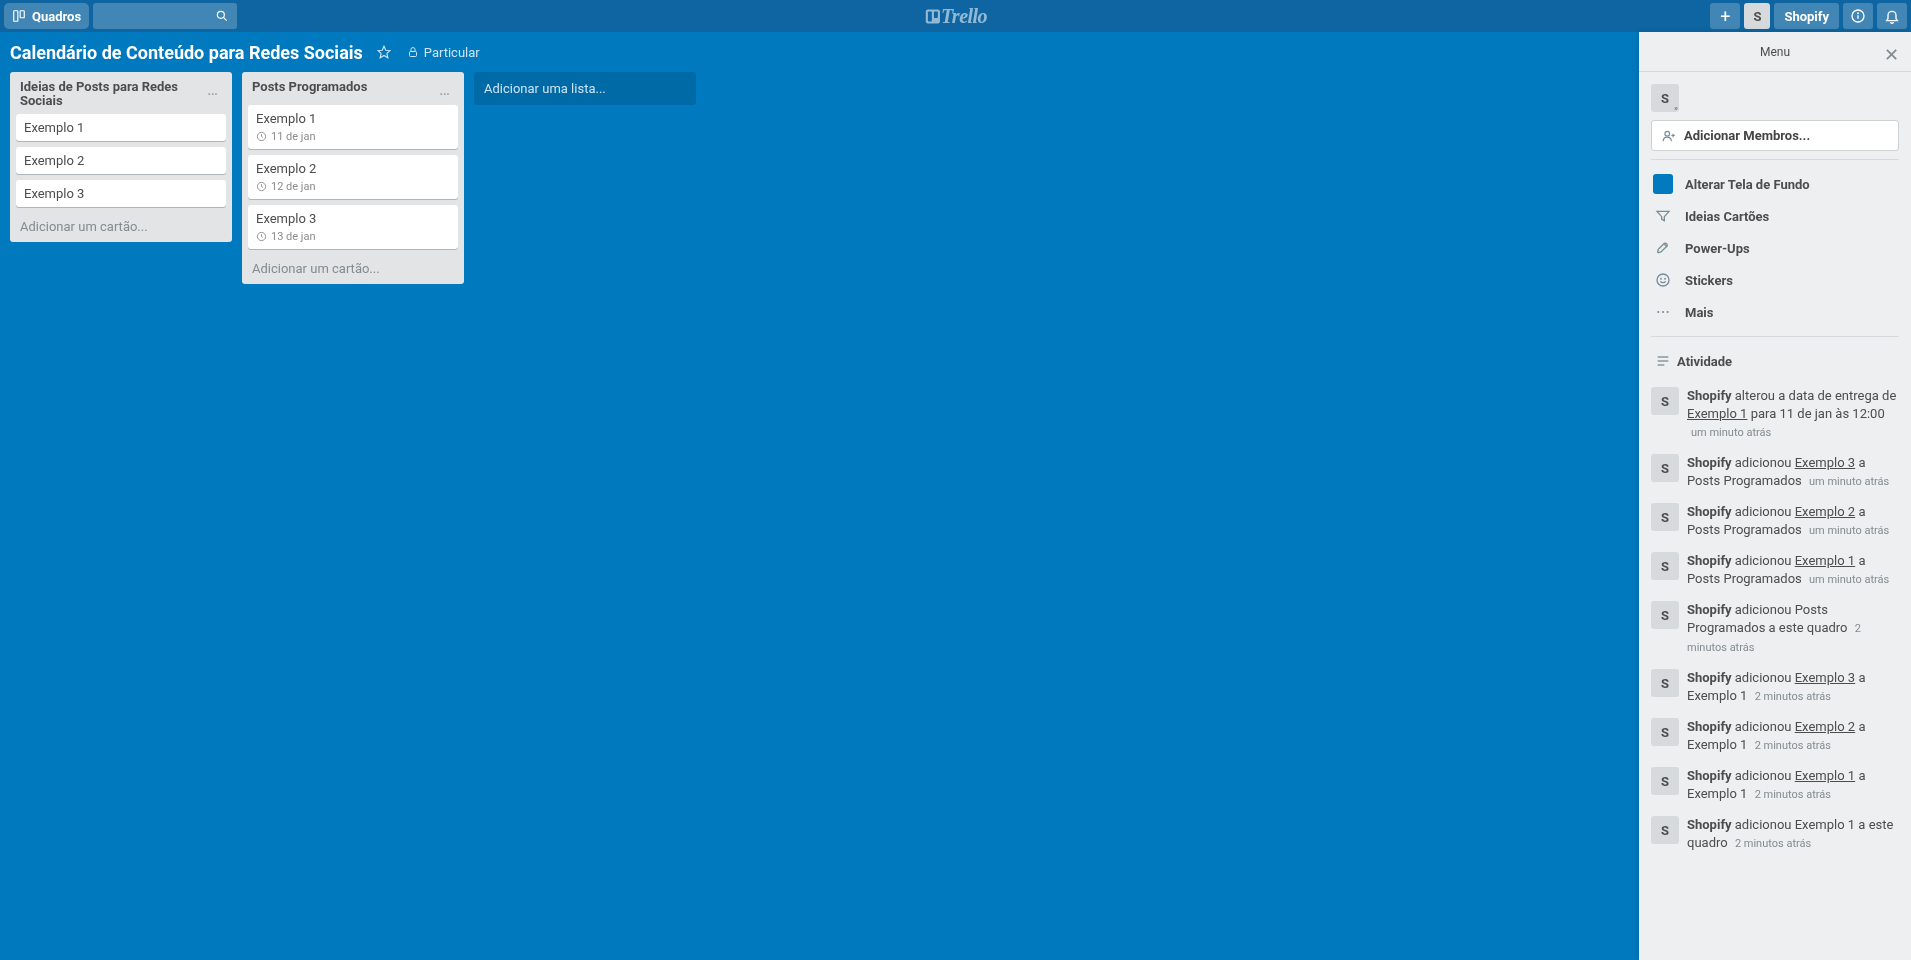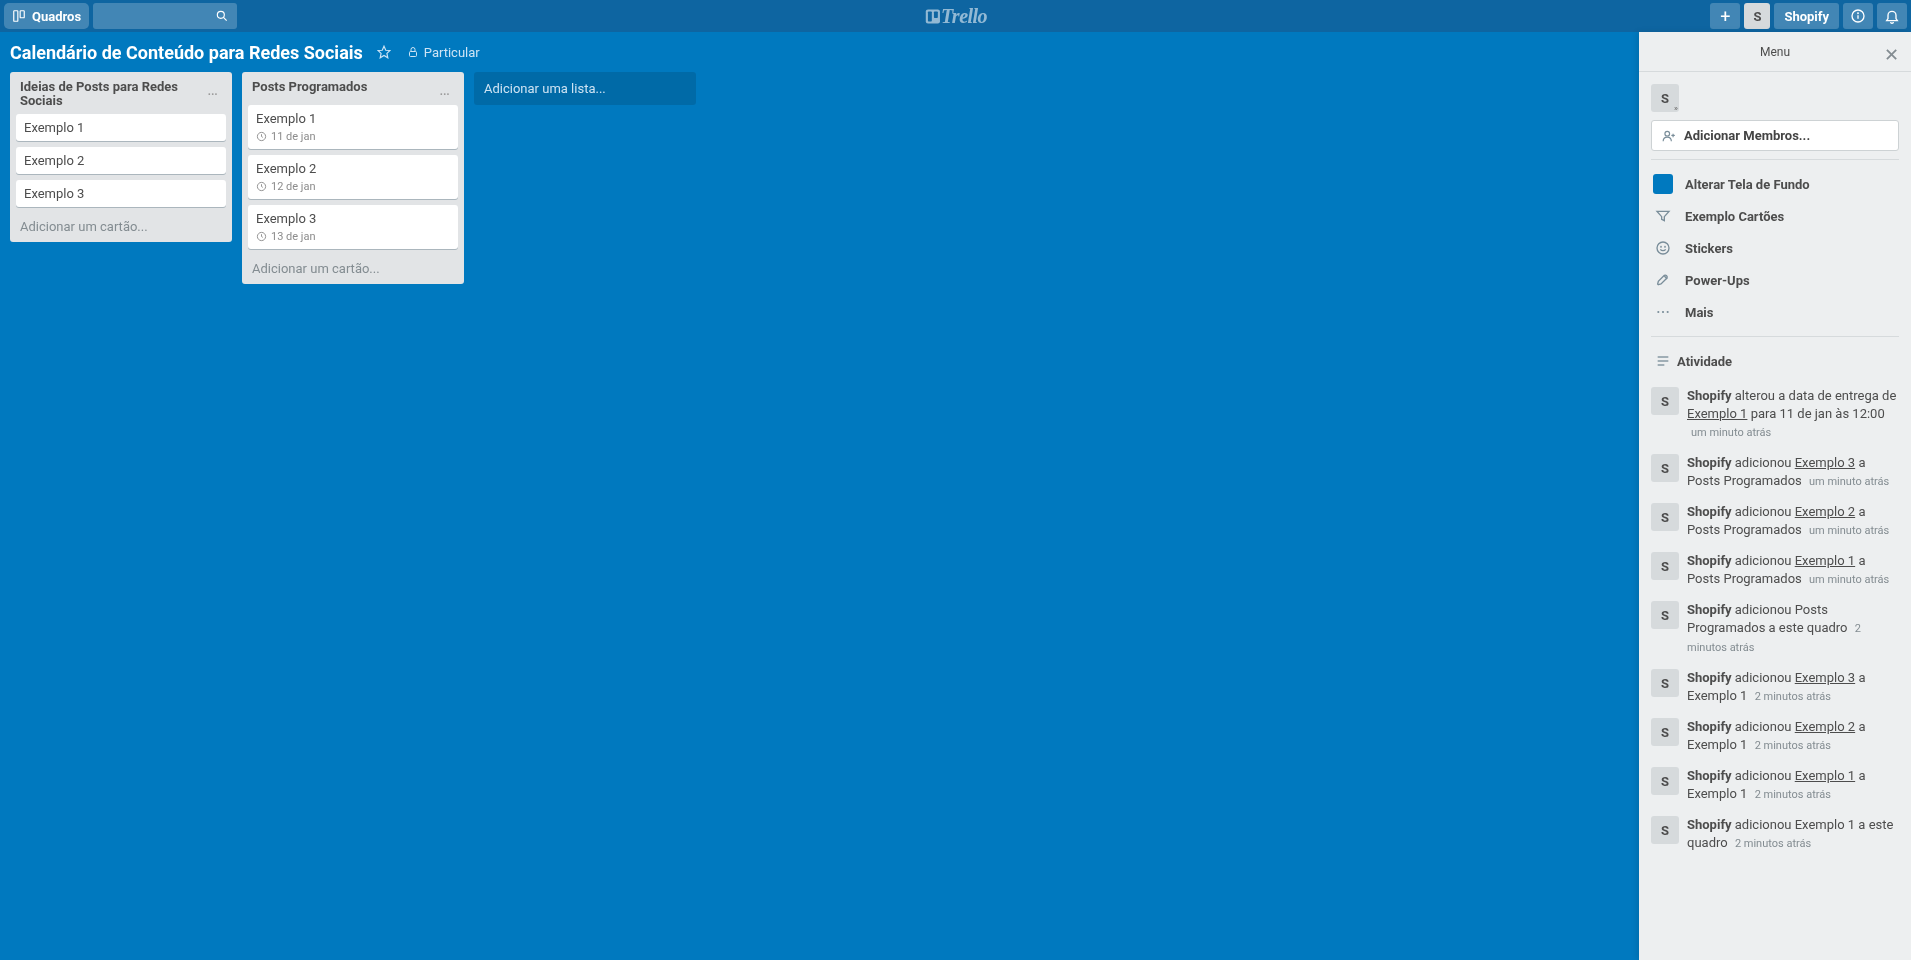--- a/index.html
+++ b/index.html
@@ -242,44 +242,44 @@
     <div class="menu-item">
       <span class="bg-swatch"></span>
       <span>Alterar Tela de Fundo</span>
     </div>
     <div class="menu-item">
       <span class="menu-ico">
         <svg width="16" height="16" viewBox="0 0 24 24" fill="none" stroke="#798d99" stroke-width="2">
             <path d="M3 5h18l-7 8v6l-4-2v-4L3 5z"></path>
           </svg>
       </span>
-      <span>Exemplo Cartões</span>
+      <span>Ideias Cartões</span>
+    </div>
+    <div class="menu-item">
+      <span class="menu-ico">
+        <svg width="16" height="16" viewBox="0 0 24 24" fill="none" stroke="#798d99" stroke-width="2">
+            <path d="M5 19l4-1 9-9a3 3 0 00-4-4l-9 9-1 4 1 1z"></path>
+            <path d="M14 6l4 4"></path>
+          </svg>
+      </span>
+      <span>Power-Ups</span>
     </div>
     <div class="menu-item">
       <span class="menu-ico">
         <svg width="16" height="16" viewBox="0 0 24 24" fill="none" stroke="#798d99" stroke-width="2">
             <circle cx="12" cy="12" r="9"></circle>
             <path d="M8 14s1.5 2 4 2 4-2 4-2"></path>
             <circle cx="9" cy="10" r="0.5"></circle>
             <circle cx="15" cy="10" r="0.5"></circle>
           </svg>
       </span>
       <span>Stickers</span>
     </div>
     <div class="menu-item">
       <span class="menu-ico">
-        <svg width="16" height="16" viewBox="0 0 24 24" fill="none" stroke="#798d99" stroke-width="2">
-            <path d="M5 19l4-1 9-9a3 3 0 00-4-4l-9 9-1 4 1 1z"></path>
-            <path d="M14 6l4 4"></path>
-          </svg>
-      </span>
-      <span>Power-Ups</span>
-    </div>
-    <div class="menu-item">
-      <span class="menu-ico">
         <svg width="16" height="16" viewBox="0 0 24 24" fill="#798d99">
             <circle cx="5" cy="12" r="1.6"></circle>
             <circle cx="12" cy="12" r="1.6"></circle>
             <circle cx="19" cy="12" r="1.6"></circle>
           </svg>
       </span>
       <span>Mais</span>
     </div>
 
     <div class="menu-sep"></div>

